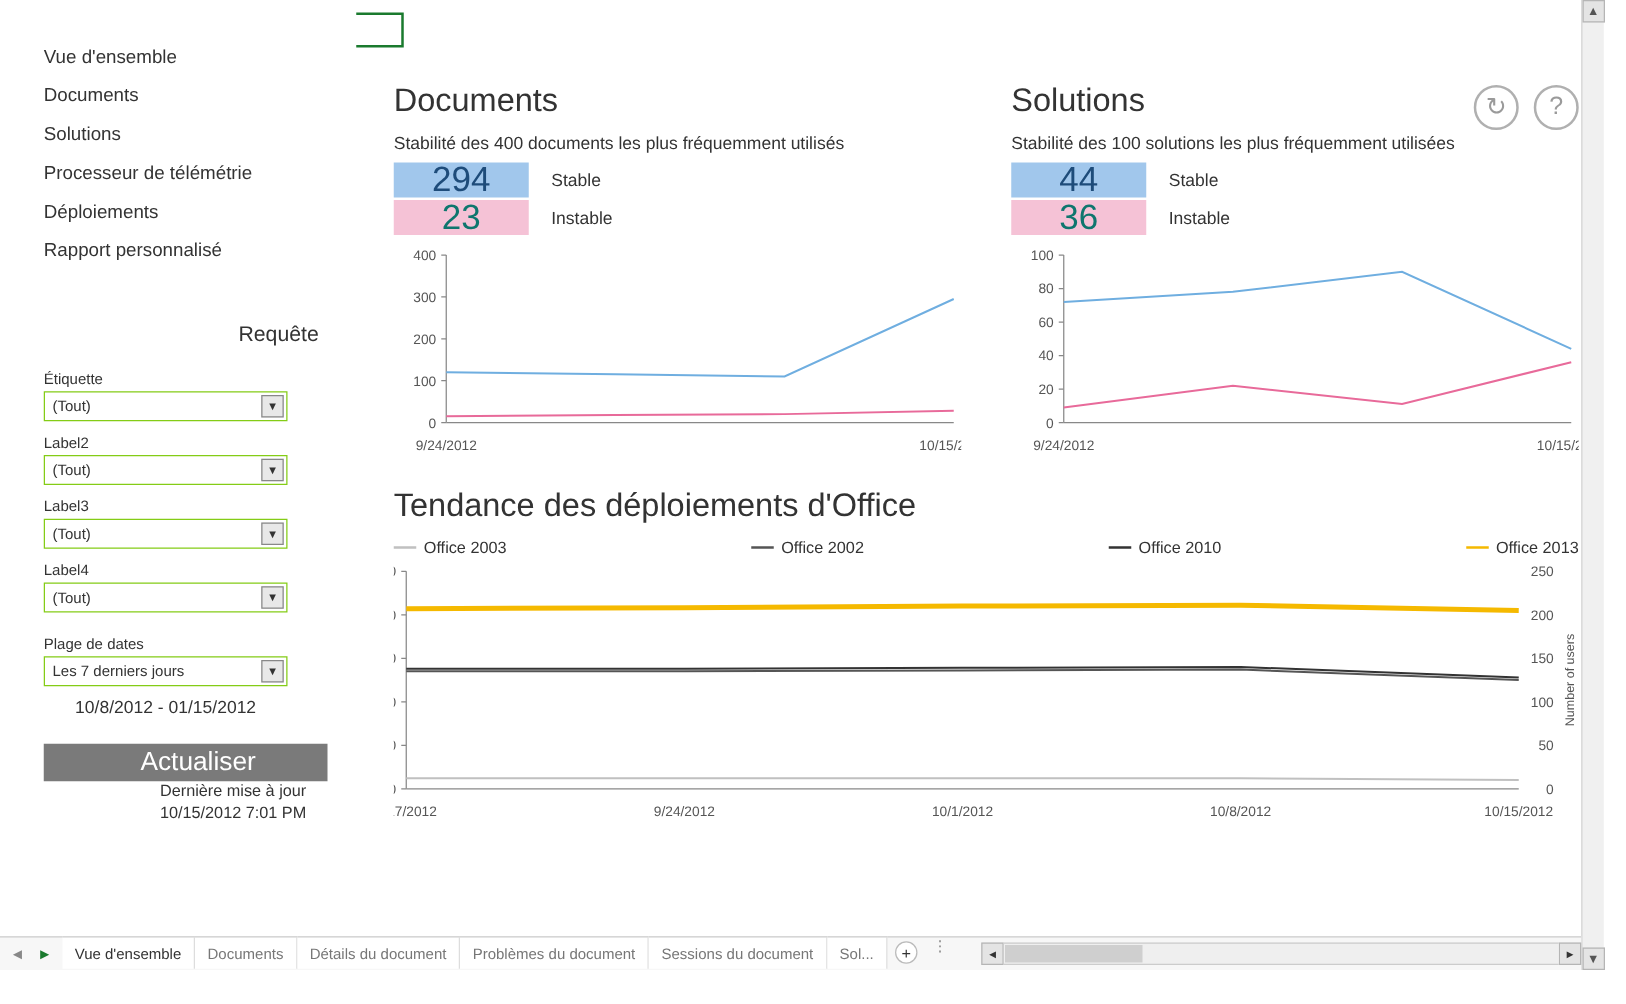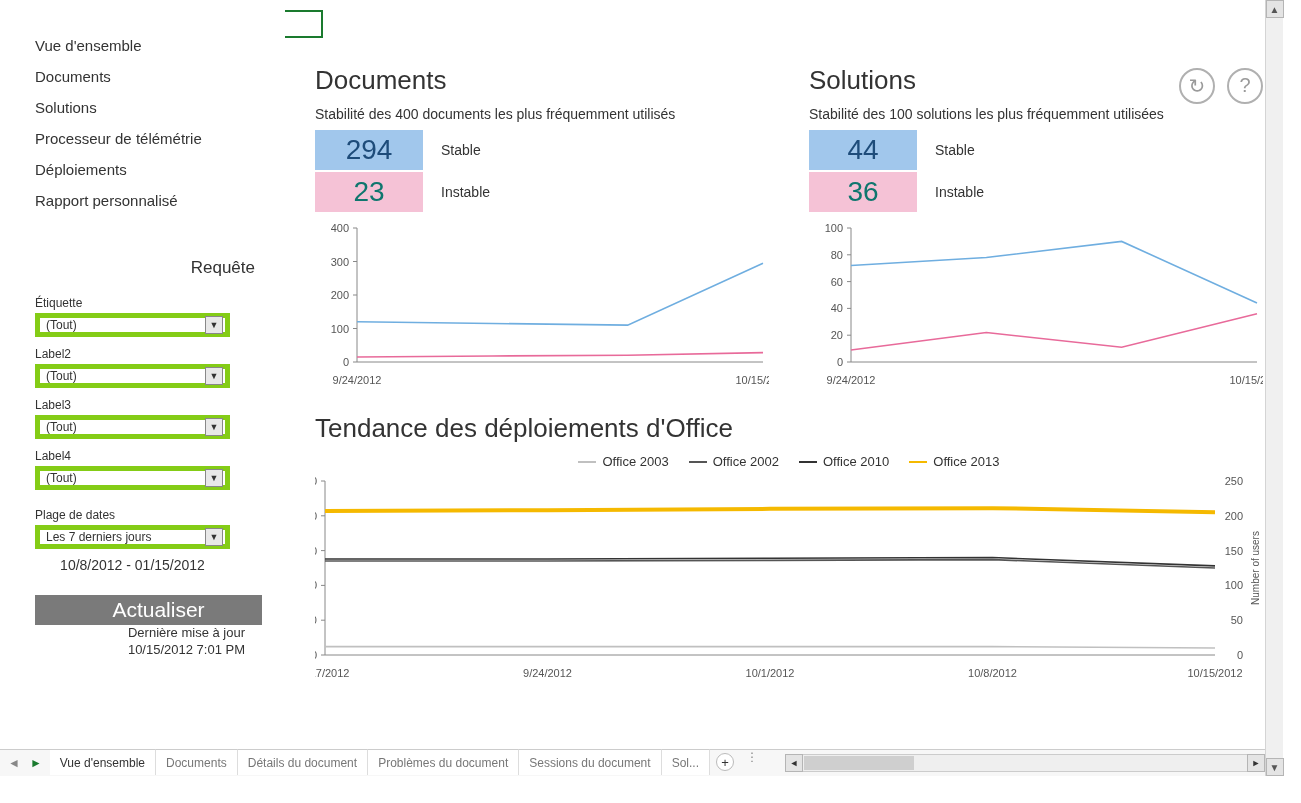--- a/index.html
+++ b/index.html
@@ -32,21 +32,21 @@
     display: flex;
     flex-direction: column;
     background:#fff;
   }
   .nav-list { list-style:none; margin-bottom: 30px;}
   .nav-list li { padding: 7px 0; font-size:15px; cursor:pointer; }
   .section-title { font-size:17px; margin: 12px 0 8px 0; font-weight: normal; text-align: right;}
   .field-label { font-size:12px; margin-bottom:3px; margin-top:10px; }
   .dropdown {
     width: 195px; height: 24px;
-    border: 5px solid #84cc16;
+    border: 1px solid #84cc16;
     background:#fff;
     display:flex; align-items:center; justify-content:space-between;
     padding: 0 2px 0 6px;
     font-size:12px;
     cursor:pointer;
   }
   .dropdown .dd-btn {
     width: 18px; height: 18px;
     background:#e8e8e8;
     border:1px solid #888;
@@ -74,35 +74,35 @@
     width:48px; height:28px;
     border:2px solid #1a7a2e;
     background:#fff;
   }
   .top-row { display:flex; gap:40px; margin-top:50px;}
   .panel { flex:1; }
   .panel-header-row { display:flex; align-items:center; justify-content:space-between;}
   .panel h2 { font-size:26px; font-weight:normal; margin-bottom:10px;}
   .subtitle { font-size:14px; margin-bottom:8px;}
   .stat-row { display:flex; align-items:center; gap:18px; margin-bottom:2px;}
-  .stat-box { width:108px; height:40px; display:flex;align-items:center;justify-content:center; font-size:28px; font-weight:300;}
+  .stat-box { width:108px; height:28px; display:flex;align-items:center;justify-content:center; font-size:28px; font-weight:300;}
   .stat-blue { background:#a1c7ec; color:#1e4c7a;}
   .stat-pink { background:#f5c2d6; color:#0f766e;}
   .stat-label { font-size:14px;}
   .chart { width:100%; height:170px; margin-top:6px;}
   .icon-buttons { display:flex; gap:12px;}
   .icon-circle {
     width:36px;height:36px;border-radius:50%;
     border:2px solid #b0b0b0; color:#9a9a9a;
     display:flex;align-items:center;justify-content:center;
     font-size:20px; cursor:pointer; background:#fff;
   }
   .trend-section { margin-top:20px;}
   .trend-section h2 { font-size:26px; font-weight:normal; margin-bottom:10px;}
-  .legend { display:flex; justify-content:center; gap:20px; font-size:13px; margin-bottom:4px;}
+  .legend { display:flex; justify-content:space-between; gap:20px; font-size:13px; margin-bottom:4px;}
   .legend span { display:inline-flex; align-items:center; gap:6px;}
   .legend .swatch { width:18px; height:2px; display:inline-block;}
   .trend-chart { width:100%; height:210px;}
   .tabs-bar {
     position:absolute; bottom:0; left:0; right:18px;
     height:27px;
     border-top:1px solid #ccc;
     display:flex; align-items:stretch;
     background:#f7f7f7;
     font-size:12px;

